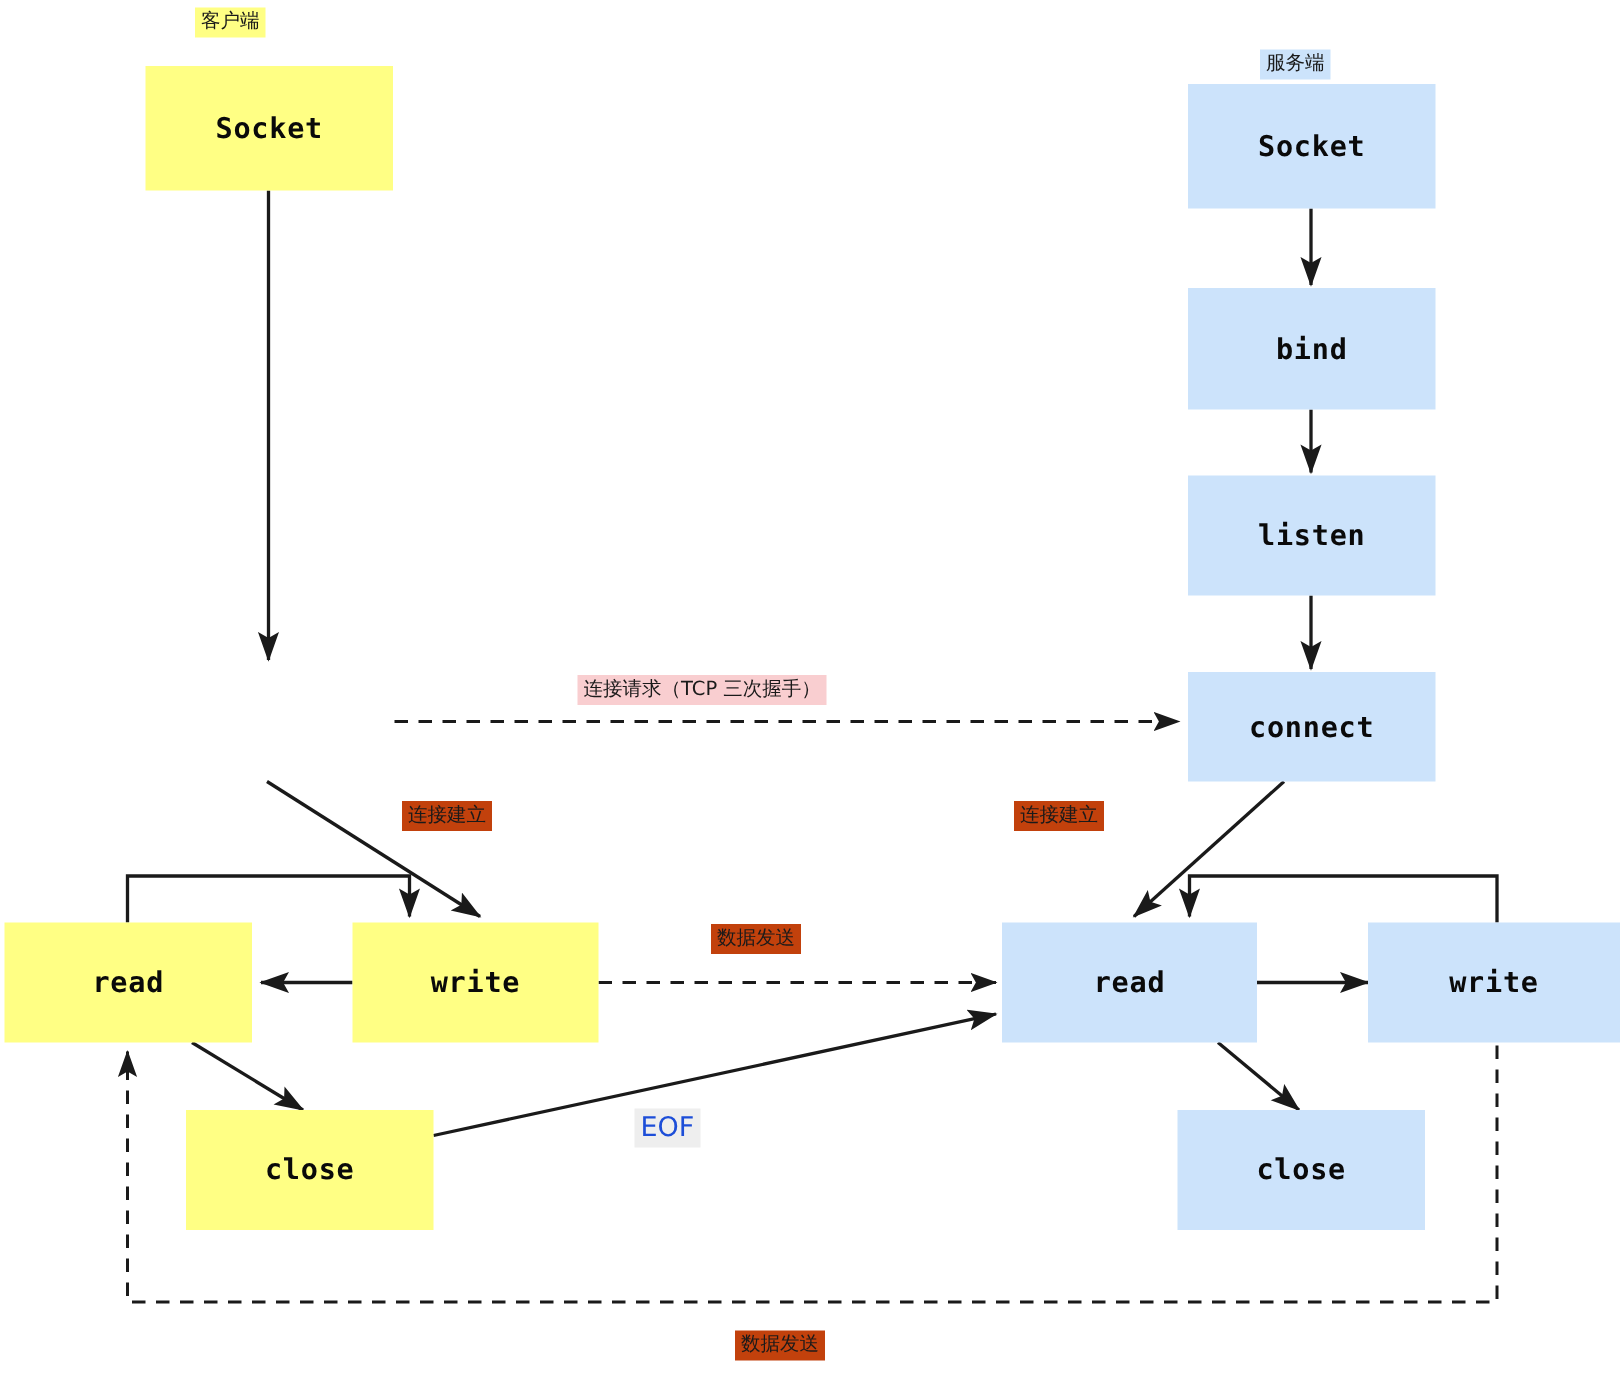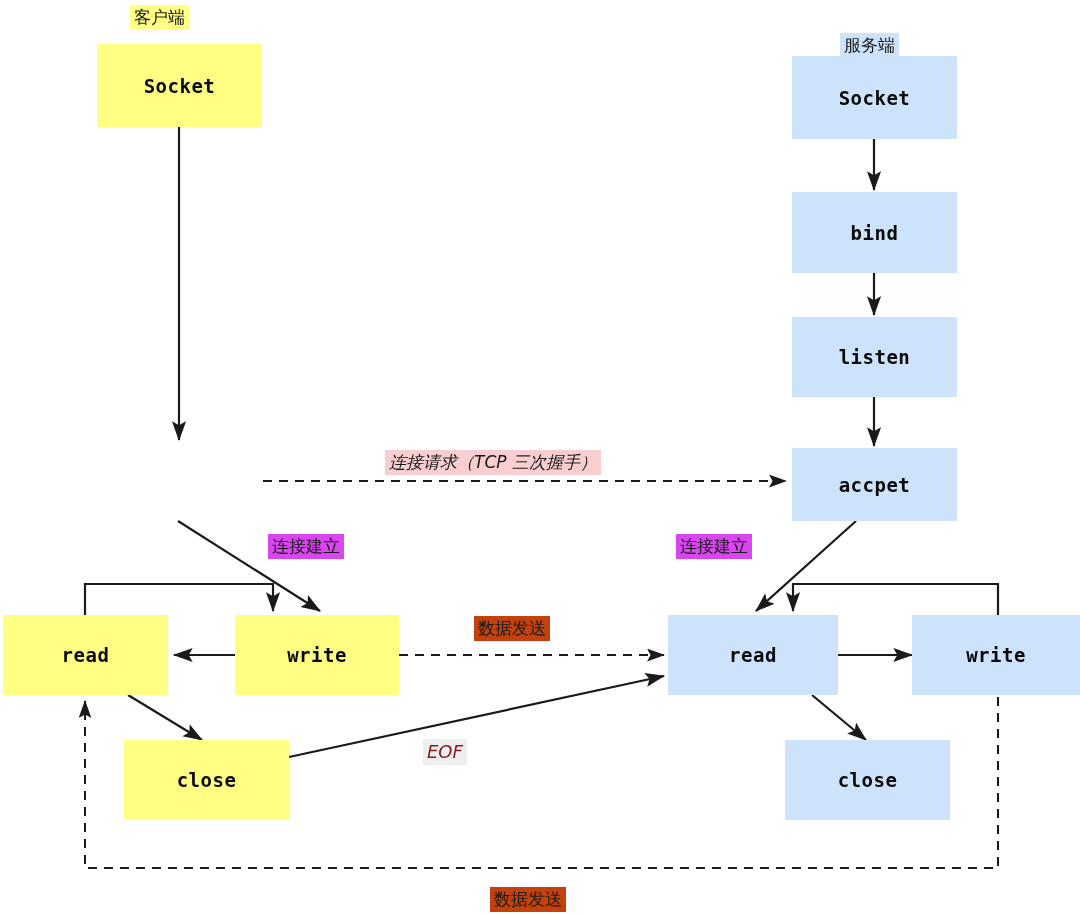--- a/index.html
+++ b/index.html
@@ -36,32 +36,32 @@
     color: #0a0a0a;
     letter-spacing: 0.5px;
     text-align: center;
   }
   .node.client { background: #ffff84; }
   .node.server { background: #cce3fb; }
 
   .tag {
     position: absolute;
     font-family: "DejaVu Sans", "Liberation Sans", sans-serif;
-    font-size: 17px;
+    font-size: 13px;
     color: #1a1a1a;
     line-height: 1.35;
     padding: 1px 4px;
     white-space: nowrap;
   }
   .tag.client-hdr { background: #ffff84; }
   .tag.server-hdr { background: #cce3fb; }
   .tag.pink  { background: #f9ced0; }
-  .tag.green { background: #d946ef; }
+  .tag.green { background: #c2410c; }
   .tag.orange{ background: #c2410c; }
-  .tag.grey  { background: #eeeeee; color: #7f1d1d; font-size: 18px; font-style: italic; }
+  .tag.grey  { background: #eeeeee; color: #1d4ed8; font-size: 18px; }
 </style>
 </head>
 <body>
 
 <div id="canvas">
 
   <svg class="edges" viewBox="0 0 1080 915">
     <defs>
       <marker id="arrow" markerWidth="10" markerHeight="10" refX="8.5" refY="3.2" orient="auto" markerUnits="strokeWidth">
         <path d="M0,0 L9,3.2 L0,6.4 L1.8,3.2 z" fill="#1a1a1a"></path>
@@ -112,29 +112,29 @@
   <div class="node client" style="left:235px; top:615px; width:164px; height:80px;">write</div>
 
   <div class="node client" style="left:124px; top:740px; width:165px; height:80px;">close</div>
 
   <div class="node server" style="left:792px; top:56px; width:165px; height:83px;">Socket</div>
 
   <div class="node server" style="left:792px; top:317px; width:165px; height:80px;">listen</div>
 
   <div class="node server" style="left:792px; top:192px; width:165px; height:81px;">bind</div>
 
-  <div class="node server" style="left:792px; top:448px; width:165px; height:73px;">accpet</div>
+  <div class="node server" style="left:792px; top:448px; width:165px; height:73px;">connect</div>
 
   <div class="node server" style="left:668px; top:615px; width:170px; height:80px;">read</div>
 
   <div class="node server" style="left:912px; top:615px; width:168px; height:80px;">write</div>
 
   <div class="node server" style="left:785px; top:740px; width:165px; height:80px;">close</div>
 
-  <div class="tag pink" style="left:385px; top:450px;font-style:italic;">连接请求（TCP 三次握手）</div>
+  <div class="tag pink" style="left:385px; top:450px;">连接请求（TCP 三次握手）</div>
 
   <div class="tag green" style="left:268px; top:534px;">连接建立</div>
 
   <div class="tag green" style="left:676px; top:534px;">连接建立</div>
 
   <div class="tag orange" style="left:474px; top:616px;">数据发送</div>
 
   <div class="tag grey" style="left:423px; top:739px;">EOF</div>
 
   <div class="tag orange" style="left:490px; top:887px;">数据发送</div>

